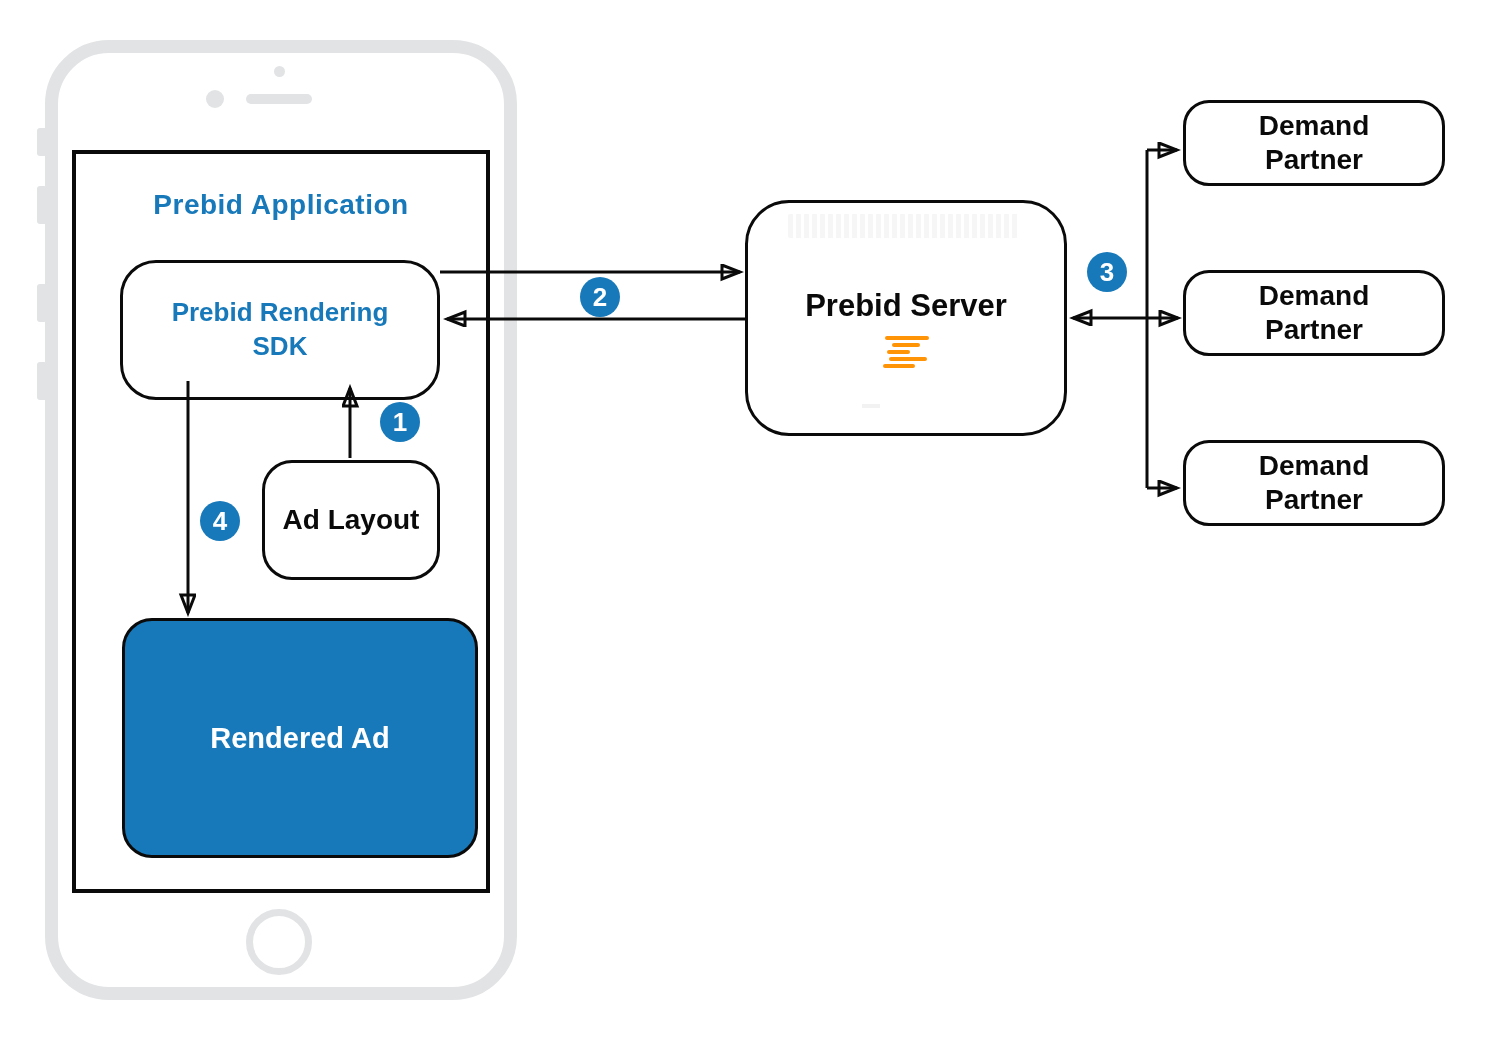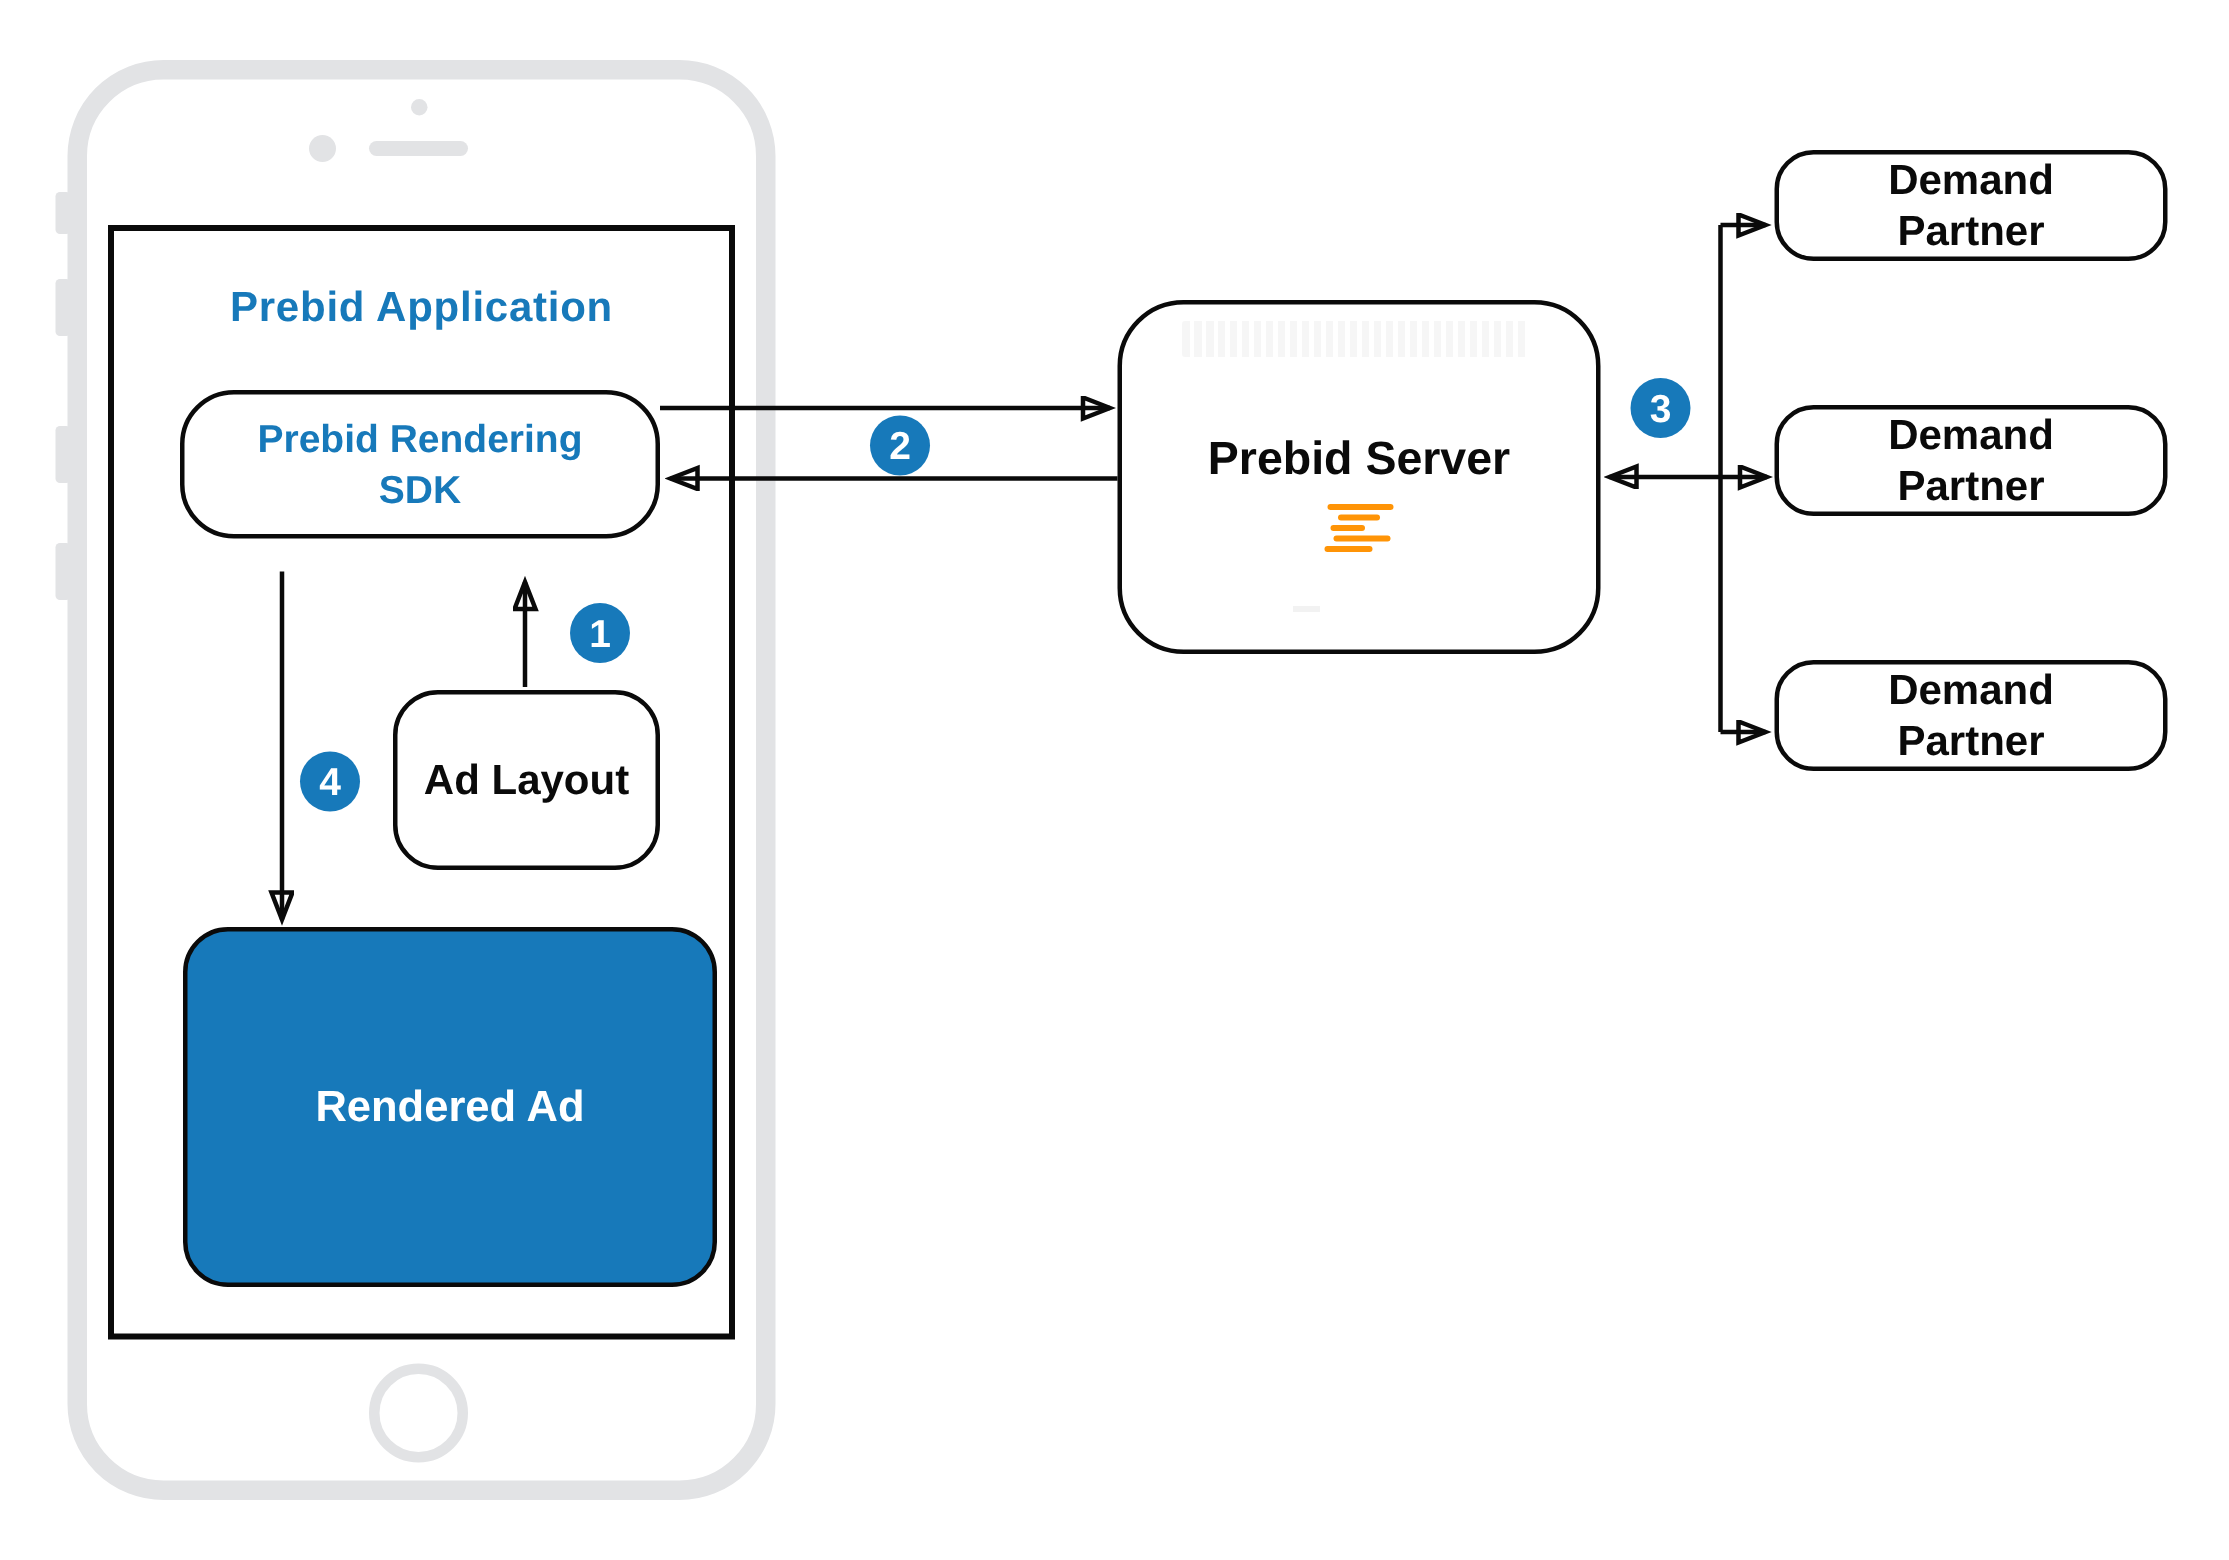--- a/index.html
+++ b/index.html
@@ -35,30 +35,30 @@
     font-size:28px; font-weight:bold; color:#1779ba; letter-spacing:0.5px;
   }
 
   
   .node {
     position:absolute; box-sizing:border-box; border:3px solid #0a0a0a; background:#ffffff;
     display:flex; align-items:center; justify-content:center; flex-direction:column;
     text-align:center; font-weight:bold; white-space:pre-line; color:#0a0a0a;
   }
 
-  .sdk-box      { left:120px; top:260px; width:320px; height:99px; border-radius:36px;
+  .sdk-box      { left:120px; top:260px; width:320px; height:140px; border-radius:36px;
                   color:#1779ba; font-size:26px; line-height:1.3; }
   .adlayout-box { left:262px; top:460px; width:178px; height:120px; border-radius:30px; font-size:28px; }
   .rendered-box { left:122px; top:618px; width:356px; height:240px; border-radius:30px;
                   background:#1779ba; color:#ffffff; font-size:29px; }
 
   .server-box   { left:745px; top:200px; width:322px; height:236px; border-radius:44px;
                   border-width:3.5px; font-size:31px; gap:12px; padding-top:20px; }
 
-  .partner-box  { left:1183px; width:262px; height:74px; border-radius:26px;
+  .partner-box  { left:1183px; width:262px; height:86px; border-radius:26px;
                   font-size:28px; line-height:1.2; }
   .partner-1 { top:100px; }
   .partner-2 { top:270px; }
   .partner-3 { top:440px; }
 
   
   .prebid-logo { position:relative; width:48px; height:32px; }
   .prebid-logo span { position:absolute; height:4px; border-radius:2px; background:#ff9406; }
   .pl1 { top:0;    left:3px;  width:44px; }
   .pl2 { top:7px;  left:10px; width:28px; }

